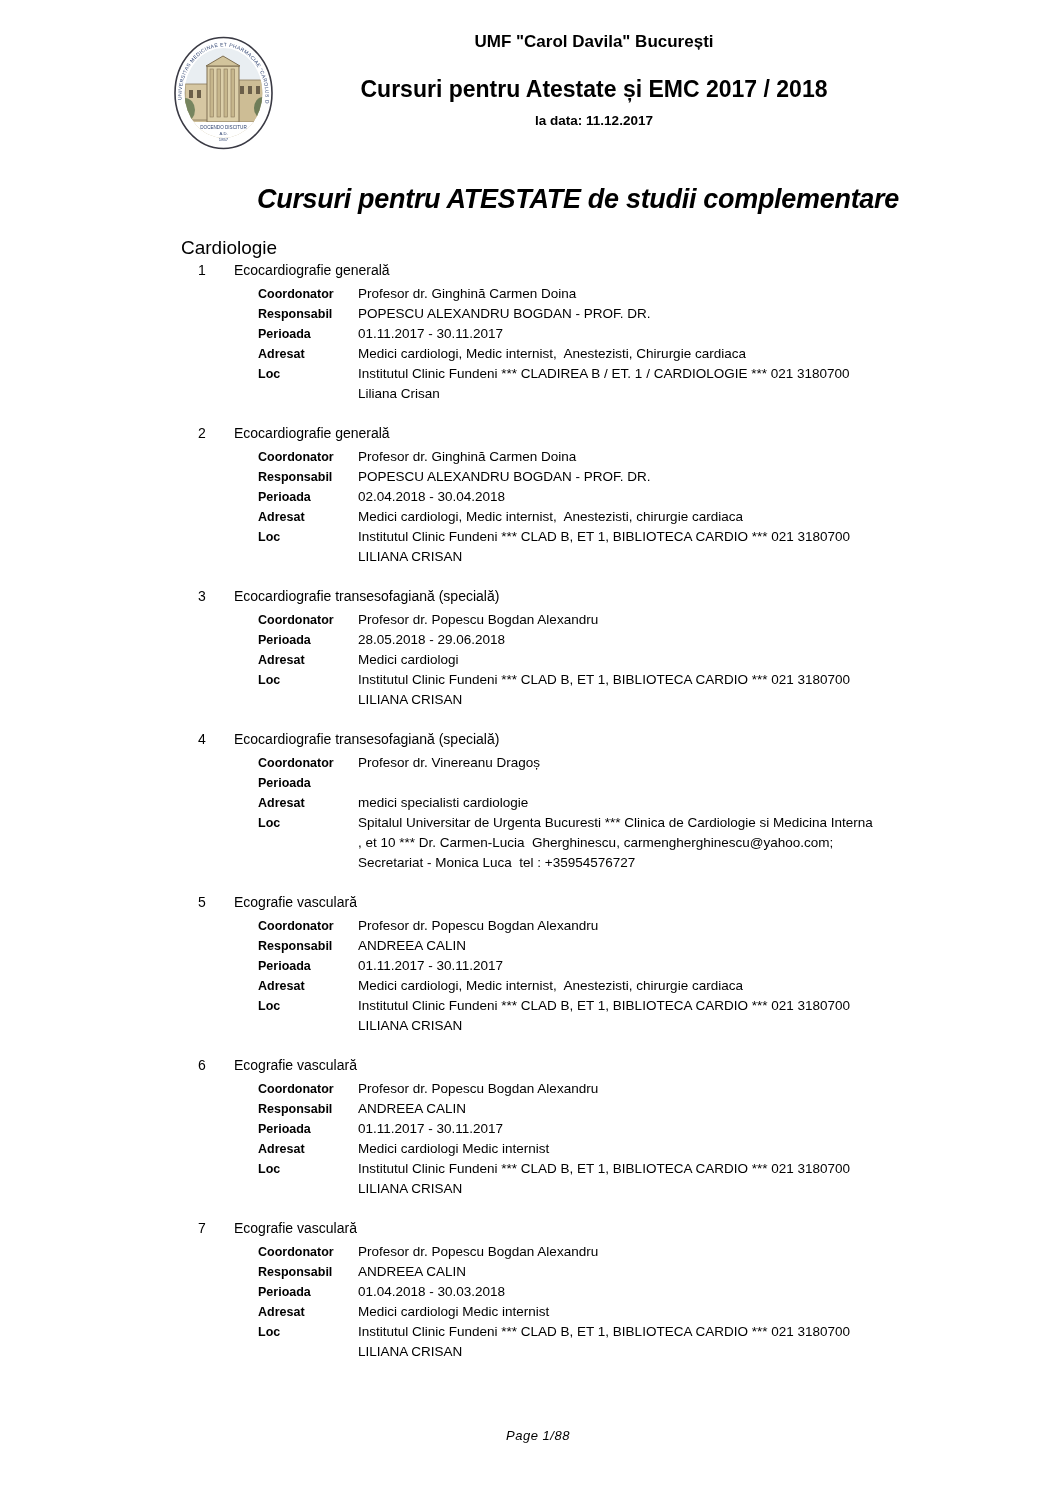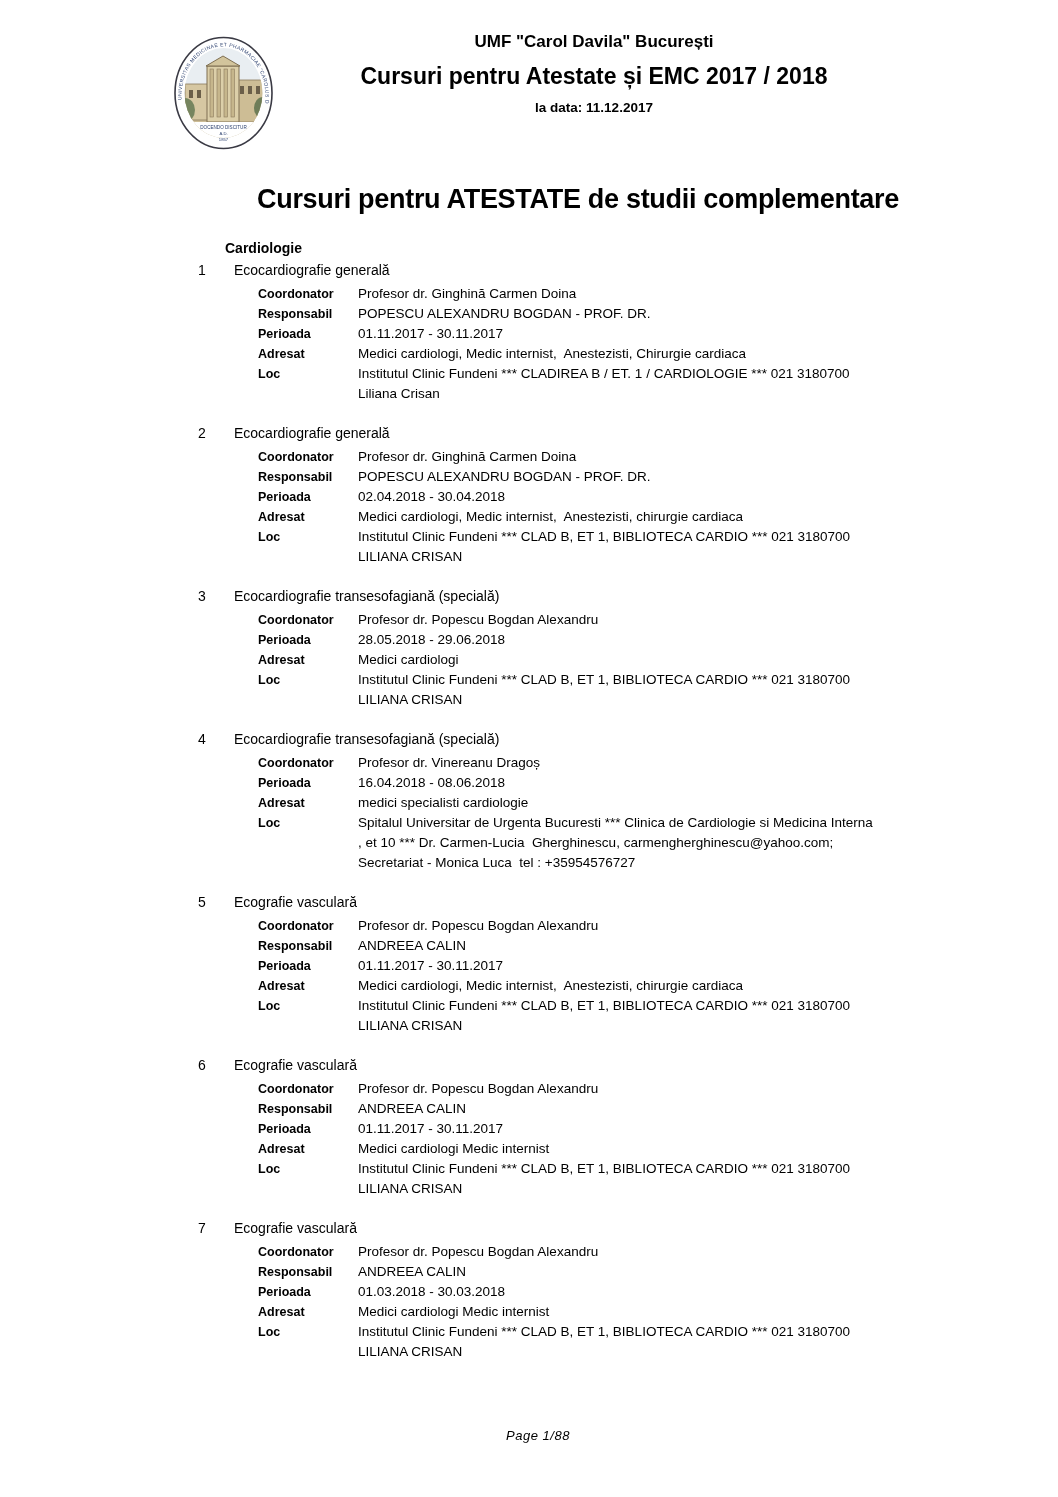--- a/index.html
+++ b/index.html
@@ -29,21 +29,21 @@
     top: 31px;
     width: 928px;
     text-align: center;
   }
   .header-university {
     font-size: 17px;
     font-weight: bold;
     line-height: 22px;
   }
   .header-title {
-    margin-top: 9px;
+    margin-top: 22px;
     font-size: 23px;
     font-weight: bold;
     line-height: 28px;
   }
   .header-date {
     margin-top: 9px;
     font-size: 13.5px;
     font-weight: bold;
     line-height: 17px;
   }
@@ -52,35 +52,35 @@
   .main-title {
     position: absolute;
     left: 98px;
     top: 184px;
     width: 960px;
     text-align: center;
     font-size: 27px;
     font-weight: bold;
     letter-spacing: -0.3px;
     white-space: nowrap;
+    font-style: italic;
   }
 
   
   .doc-body {
     position: absolute;
     left: 181px;
     top: 238px;
     width: 810px;
   }
   .section-heading {
-    font-size: 14px;
-    font-weight: bold;
+    font-size: 19px;
+    font-weight: normal;
     line-height: 20px;
     margin-bottom: 2px;
-    margin-left: 44px;
   }
   .course { margin-bottom: 19px; }
   .course-head {
     display: flex;
     padding-left: 17px;
     line-height: 20px;
     margin-bottom: 4px;
     font-size: 14px;
   }
   .course-num {
@@ -314,23 +314,20 @@
     <div>
   <div class="course-row">
     <span class="row-label">Coordonator</span>
     <span class="row-value">
                 <div class="value-line">Profesor dr. Vinereanu Dragoș</div>
               </span>
   </div>
 
   <div class="course-row">
     <span class="row-label">Perioada</span>
-    <span class="row-value">
-                <div class="value-line">16.04.2018 - 08.06.2018</div>
-              </span>
   </div>
 
   <div class="course-row">
     <span class="row-label">Adresat</span>
     <span class="row-value">
                 <div class="value-line">medici specialisti cardiologie</div>
               </span>
   </div>
 
   <div class="course-row">
@@ -448,21 +445,21 @@
   <div class="course-row">
     <span class="row-label">Responsabil</span>
     <span class="row-value">
                 <div class="value-line">ANDREEA CALIN</div>
               </span>
   </div>
 
   <div class="course-row">
     <span class="row-label">Perioada</span>
     <span class="row-value">
-                <div class="value-line">01.03.2018 - 30.03.2018</div>
+                <div class="value-line">01.04.2018 - 30.03.2018</div>
               </span>
   </div>
 
   <div class="course-row">
     <span class="row-label">Adresat</span>
     <span class="row-value">
                 <div class="value-line">Medici cardiologi Medic internist</div>
               </span>
   </div>
 

